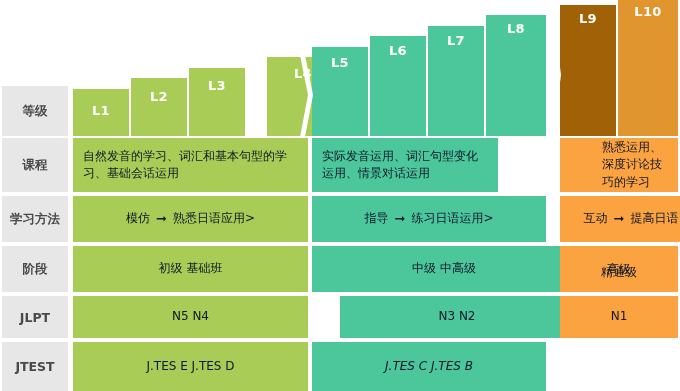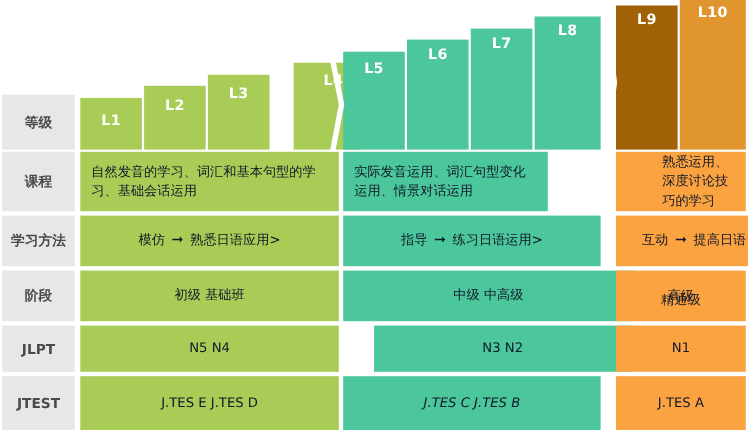--- a/index.html
+++ b/index.html
@@ -140,16 +140,15 @@
     <div class="rowlabel">JLPT</div>
     <div class="cell" style="left:73px;width:235px;background:#a8cc55;">N5 N4</div>
     <div class="cell" style="left:312px;width:234px;background:#4cc79b;margin-left:28px;">N3 N2</div>
     <div class="cell" style="left:560px;width:118px;background:#fba340;">N1</div>
   </div>
 
   <div class="row" style="top:342px;height:49px;">
     <div class="rowlabel">JTEST</div>
     <div class="cell" style="left:73px;width:235px;background:#a8cc55;">J.TES E J.TES D</div>
     <div class="cell" style="left:312px;width:234px;background:#4cc79b;font-style:italic;">J.TES C J.TES B</div>
-    <div class="cell" style="left:560px;width:118px;background:#fba340;">J.TES A</div>
   </div>
 
 </div>
 
 </body></html>

